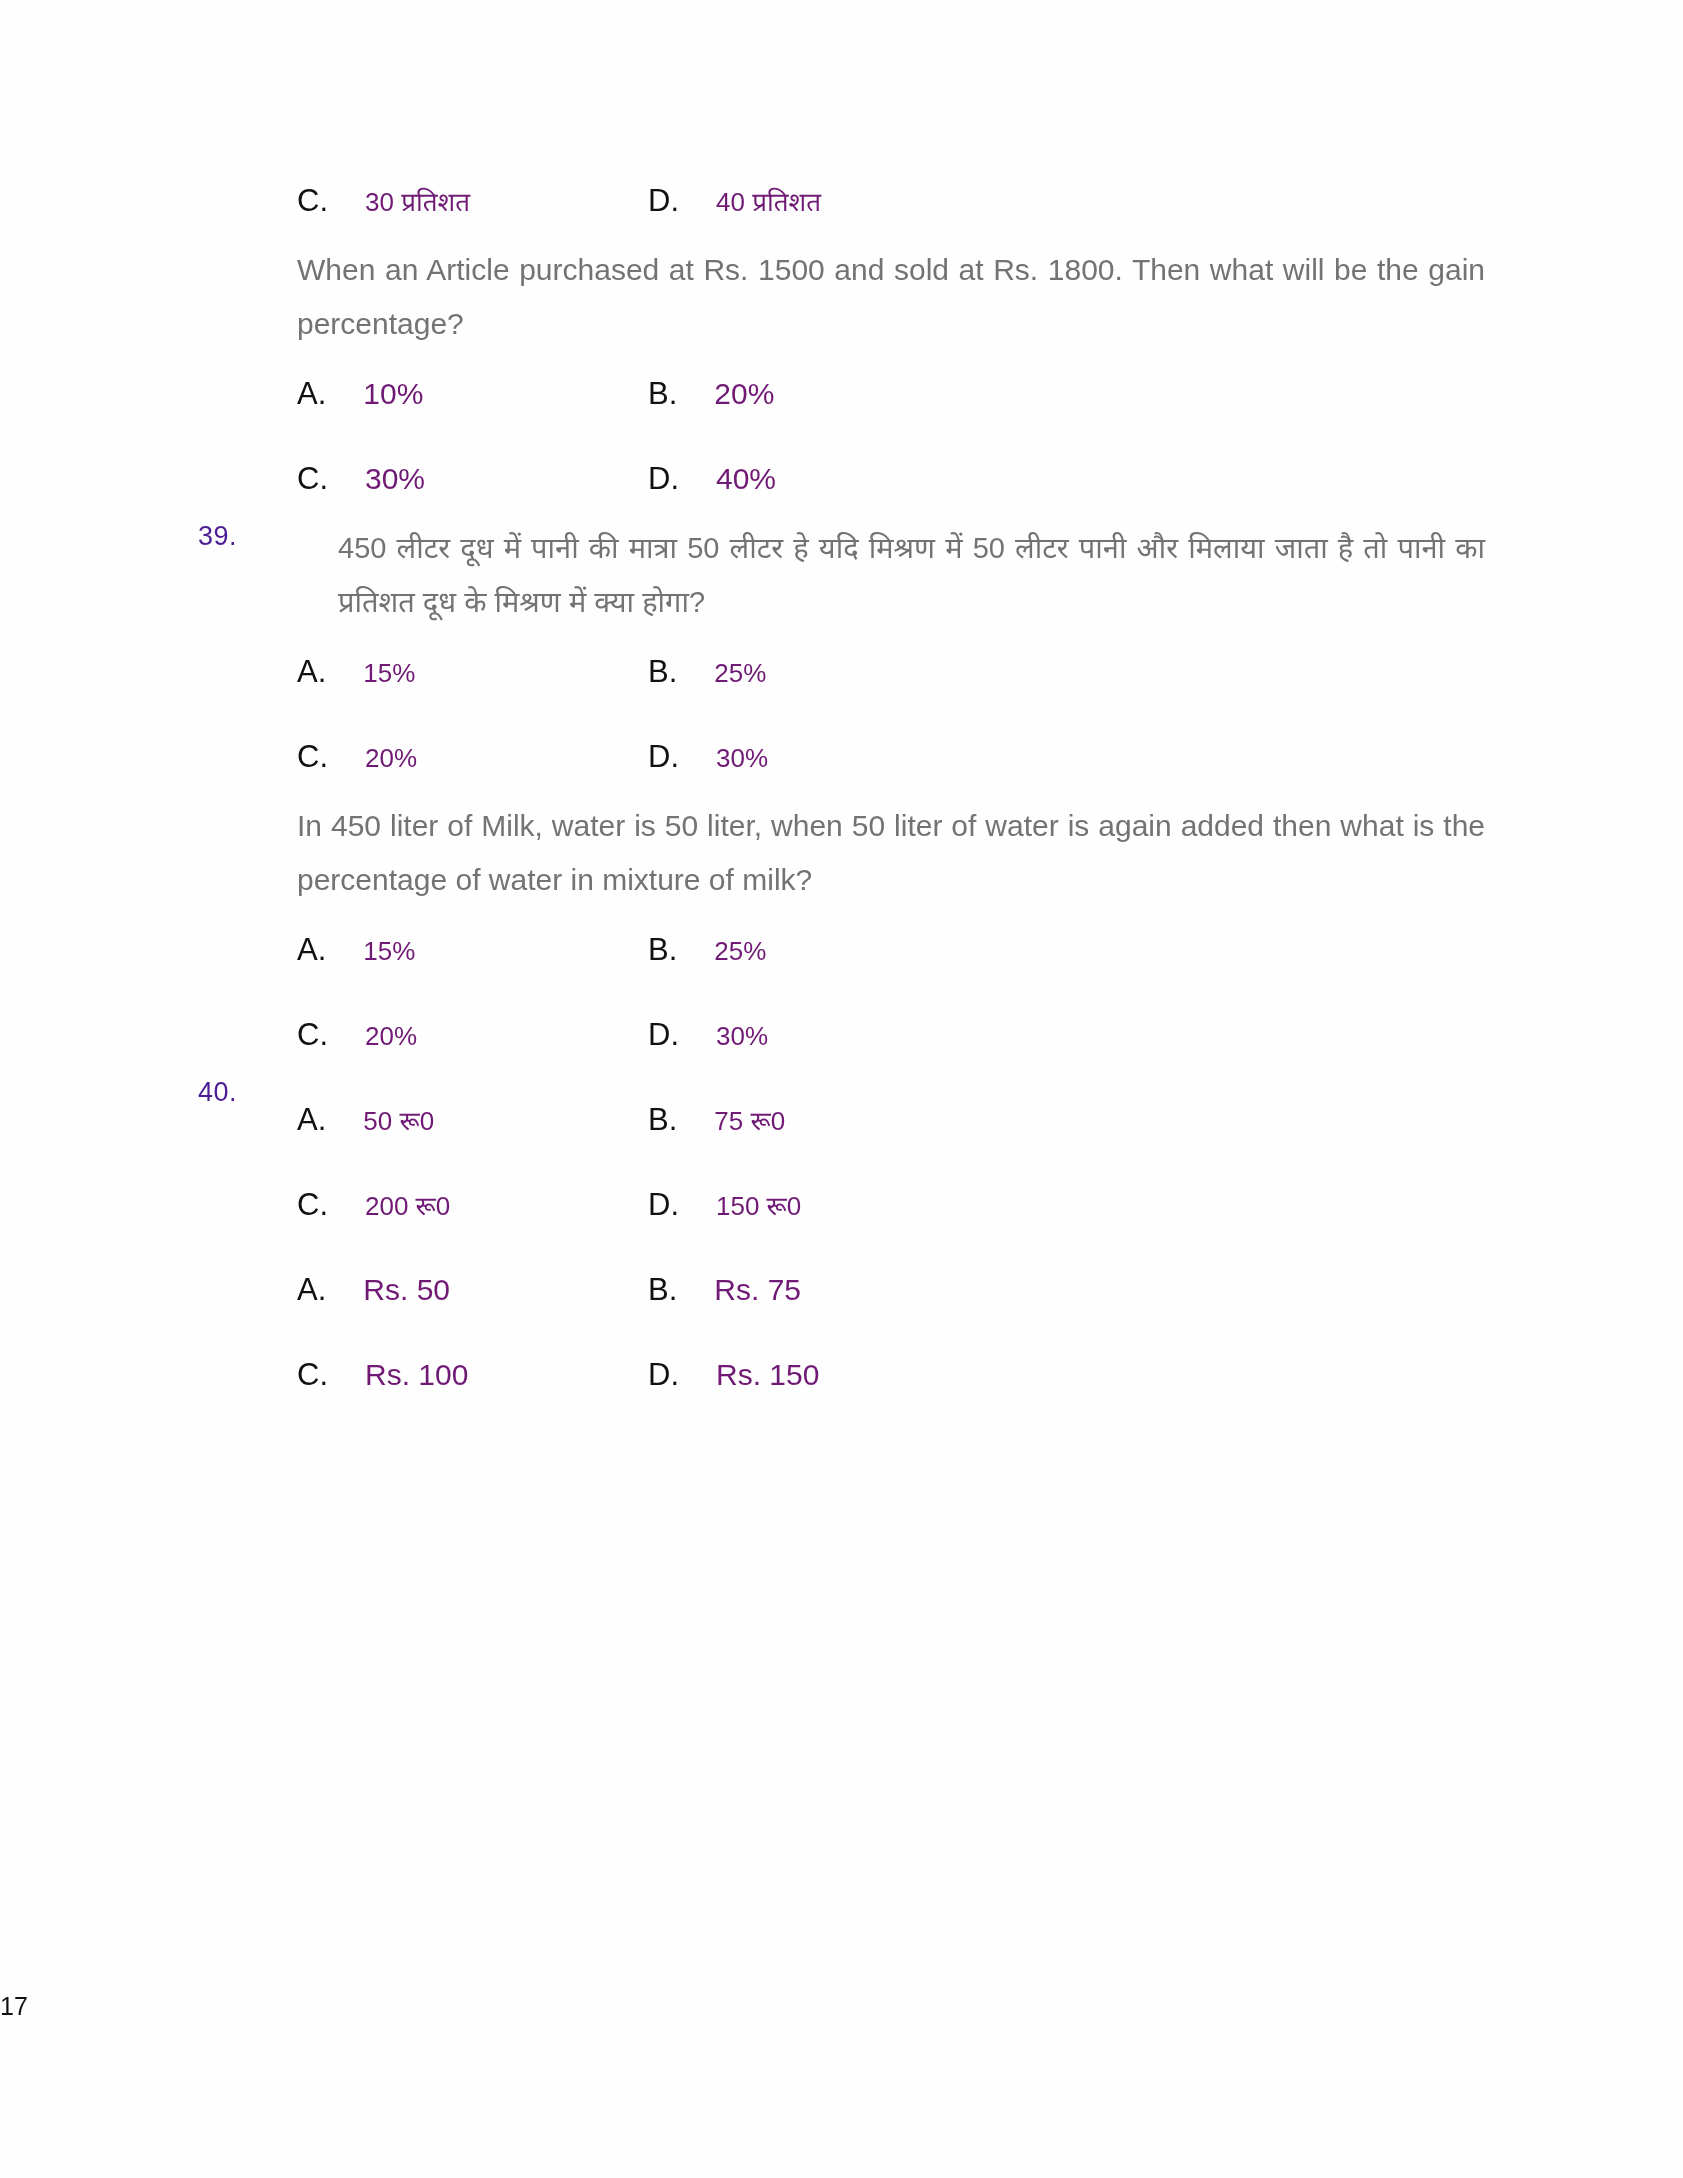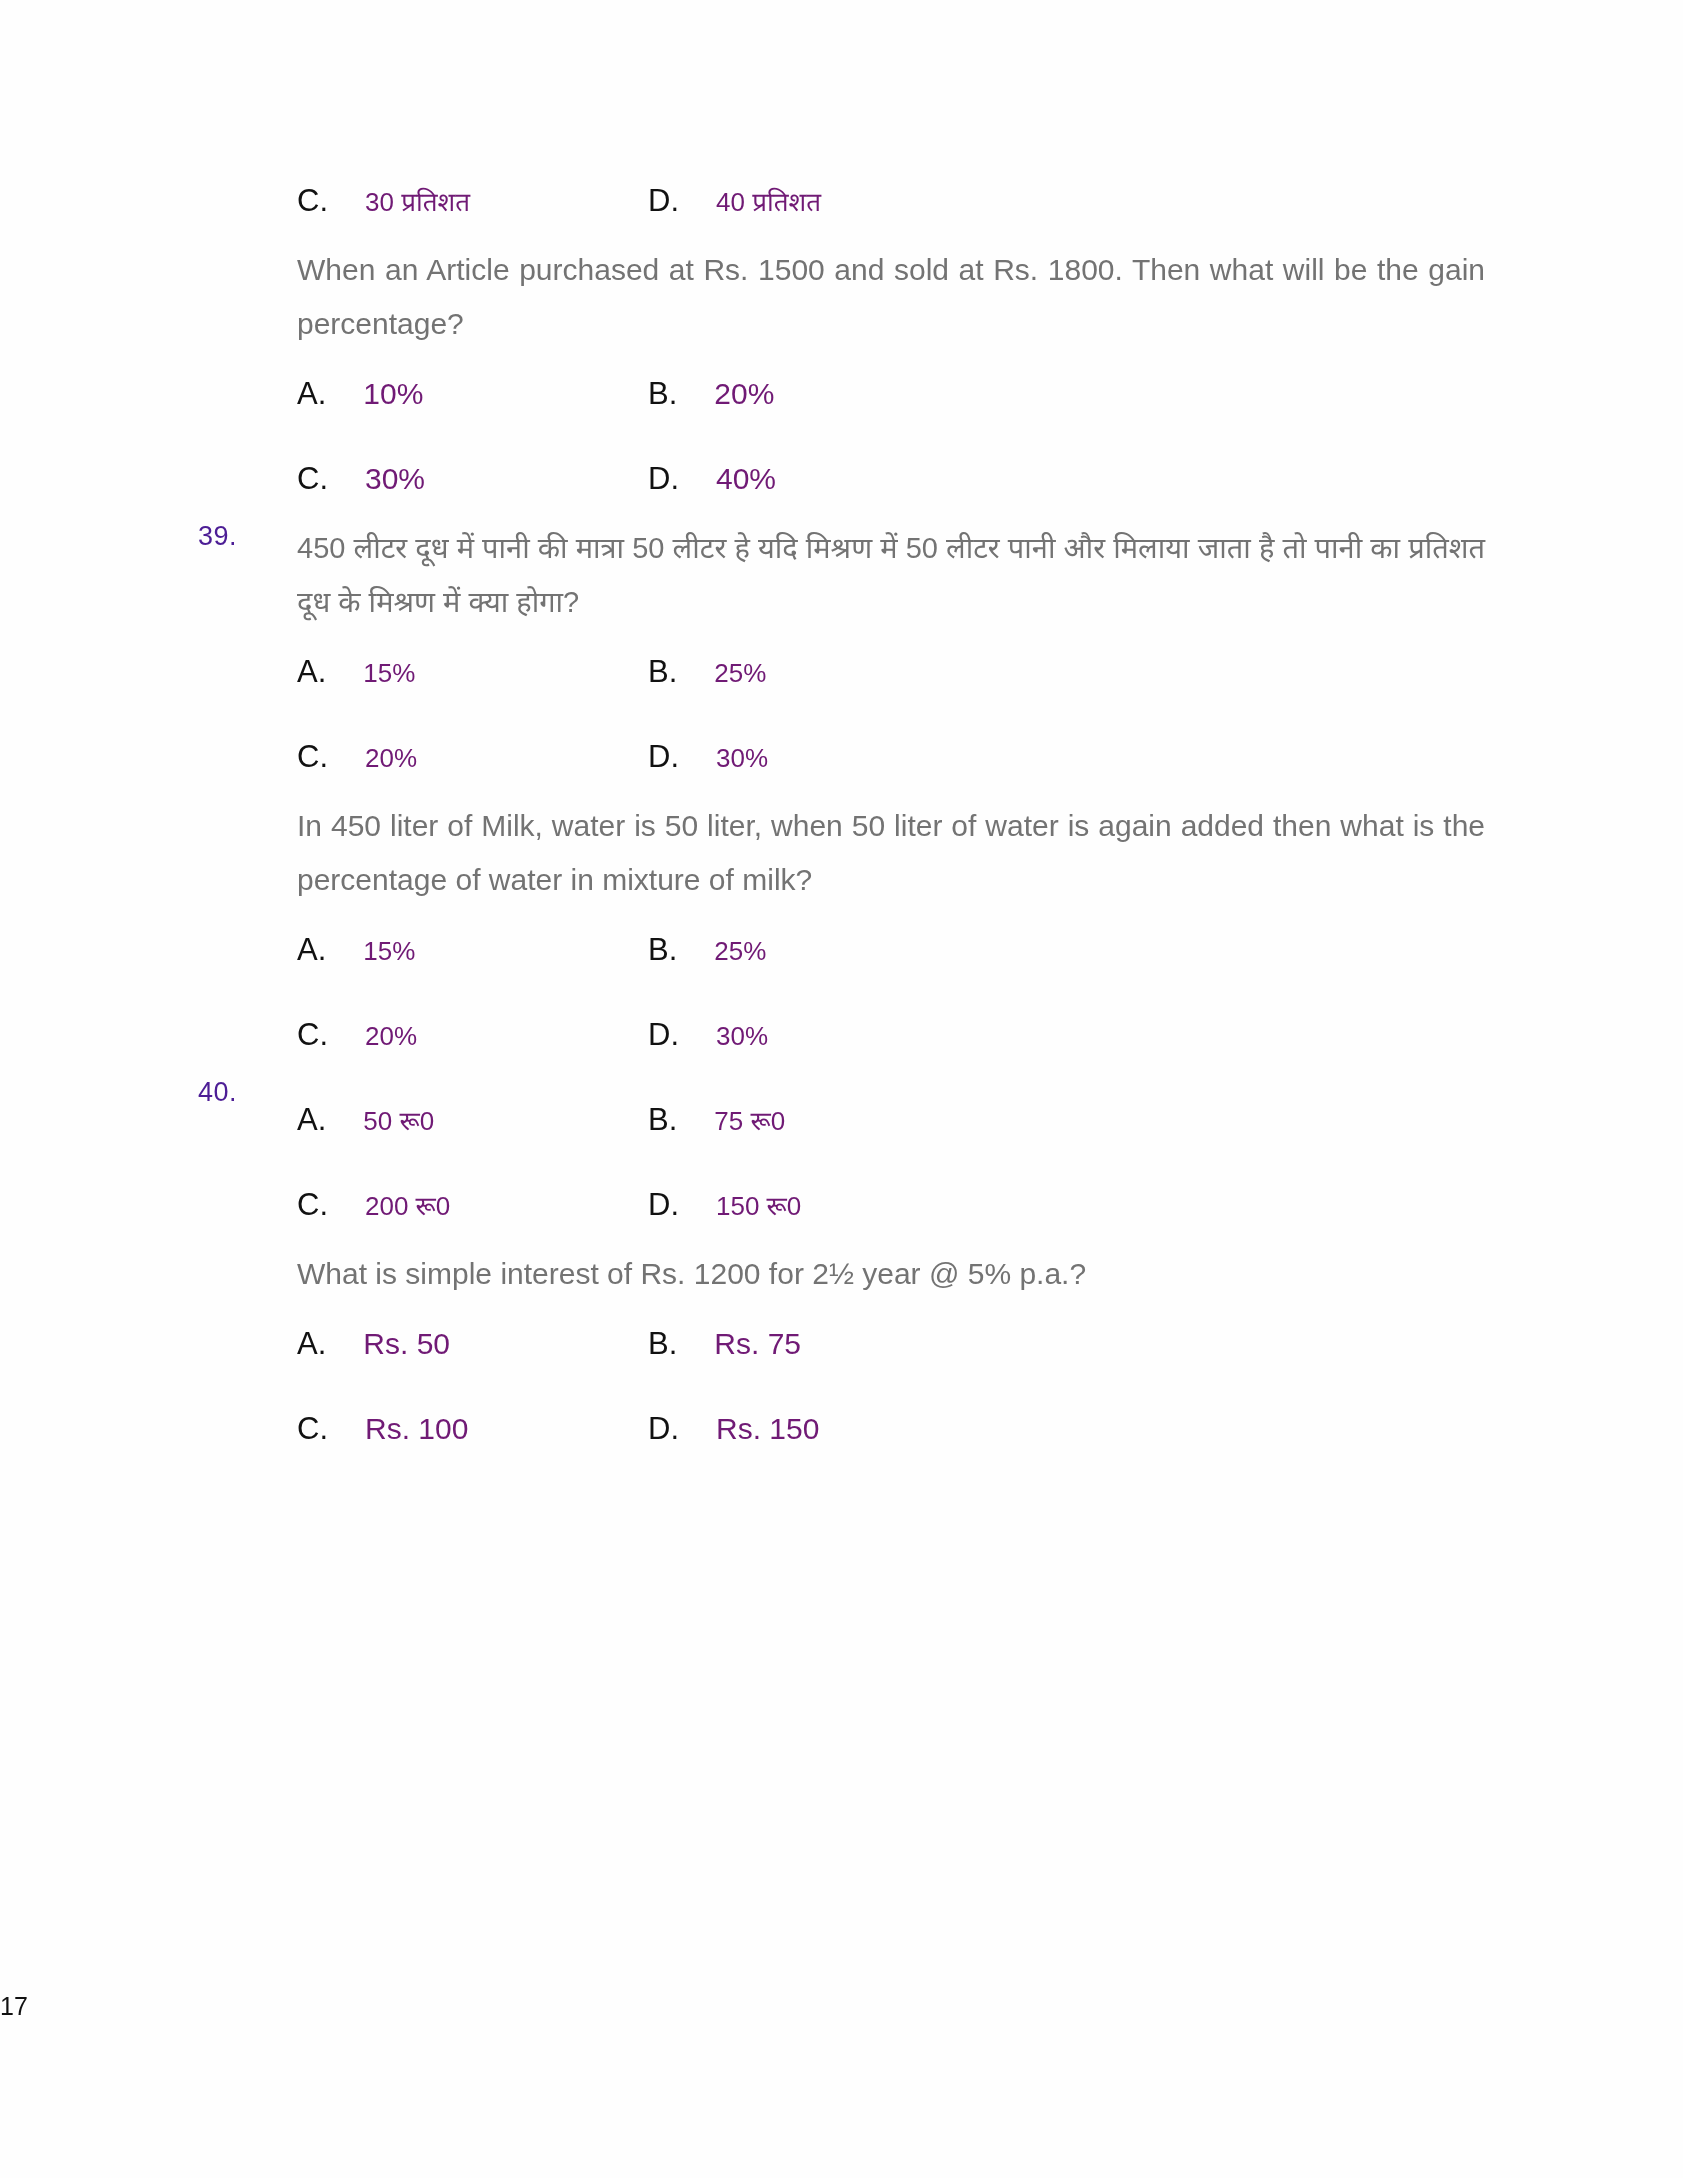--- a/index.html
+++ b/index.html
@@ -50,20 +50,21 @@
     color: #737373;
   }
   .para.justify {
     text-align: justify;
     text-align-last: left;
     white-space: normal;
   }
   .hi {
     font-family: "Liberation Sans", "DejaVu Sans", sans-serif;
     font-size: 29px;
+    margin-left: 41px;
   }
   .en {
     font-family: "Liberation Sans", sans-serif;
     font-size: 30px;
   }
   
   .opts {
     display: block;
     width: 100%;
   }
@@ -225,21 +226,20 @@
             <span class="optletter">C.</span>
             <span class="optval hindi">200 रू0</span>
           </div>
           <div class="opt col2">
             <span class="optletter">D.</span>
             <span class="optval hindi">150 रू0</span>
           </div>
         </div>
       </div>
 
-      <div class="para justify en">What is simple interest of Rs. 1200 for 2½ year @ 5% p.a.?</div>
 
       <div class="opts">
         <div class="optrow">
           <div class="opt col1">
             <span class="optletter">A.</span>
             <span class="optval">Rs. 50</span>
           </div>
           <div class="opt col2">
             <span class="optletter">B.</span>
             <span class="optval">Rs. 75</span>

